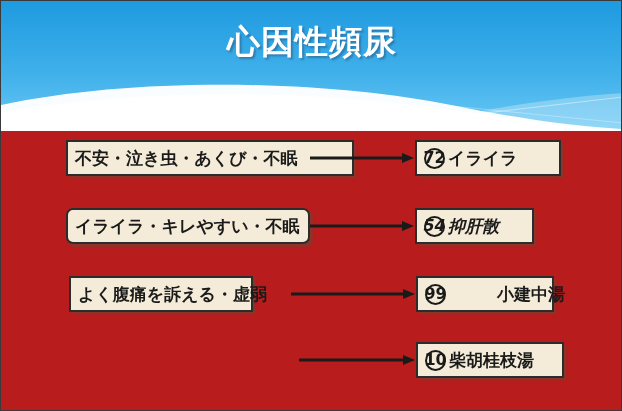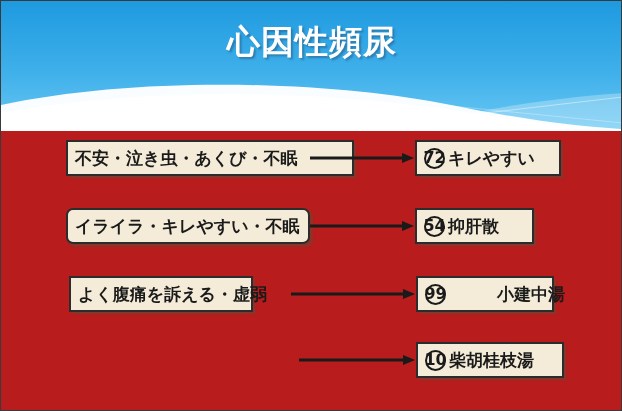--- a/index.html
+++ b/index.html
@@ -133,35 +133,35 @@
       <span class="node-label">不安・泣き虫・あくび・不眠</span>
     </div>
     <div class="connector" style="left:309px; width:105px;">
       <svg width="105" height="12" viewBox="0 0 105 12">
         <line x1="0" y1="6" x2="94" y2="6" stroke="#1a1a1a" stroke-width="3"></line>
         <polygon points="104,6 92,1 92,11" fill="#1a1a1a"></polygon>
       </svg>
     </div>
     <div class="node right" style="left:414px; width:146px;">
       <span class="num-circle">72</span>
-      <span class="node-label">キレやすい</span>
+      <span class="node-label">イライラ</span>
     </div>
   </div>
 
   <div class="row" style="left:0; top:207px; width:622px;">
     <div class="node left" style="left:65px; width:244px;border-radius:7px;">
       <span class="node-label">イライラ・キレやすい・不眠</span>
     </div>
     <div class="connector" style="left:309px; width:105px;">
       <svg width="105" height="12" viewBox="0 0 105 12">
         <line x1="0" y1="6" x2="94" y2="6" stroke="#1a1a1a" stroke-width="3"></line>
         <polygon points="104,6 92,1 92,11" fill="#1a1a1a"></polygon>
       </svg>
     </div>
-    <div class="node right" style="left:414px; width:119px;">
+    <div class="node right" style="left:414px; width:119px;font-style:italic;">
       <span class="num-circle">54</span>
       <span class="node-label">抑肝散</span>
     </div>
   </div>
 
   <div class="row" style="left:0; top:275px; width:622px;">
     <div class="node left" style="left:68px; width:184px;">
       <span class="node-label">よく腹痛を訴える・虚弱</span>
     </div>
     <div class="connector" style="left:290px; width:125px;">

